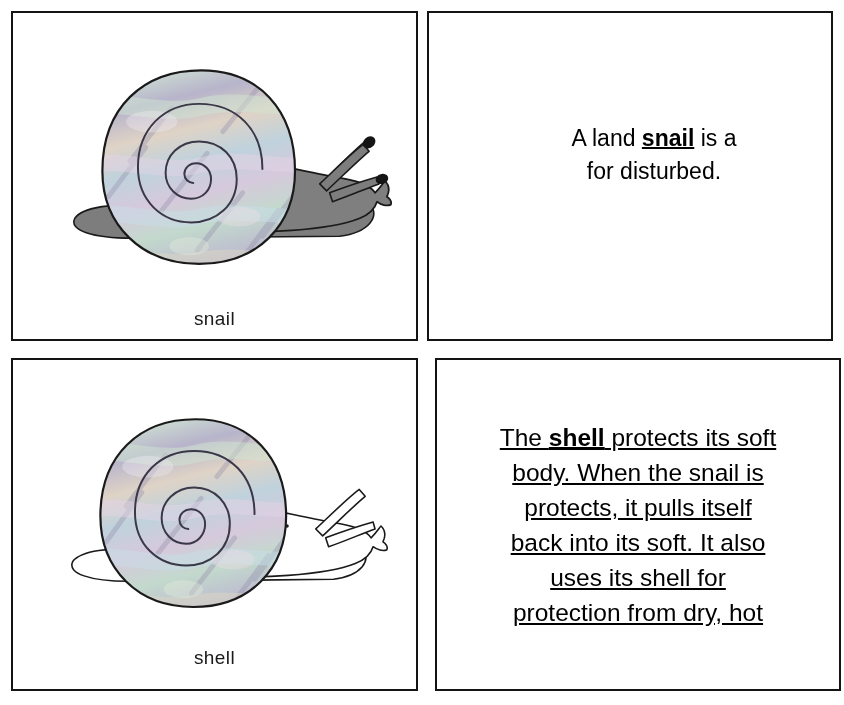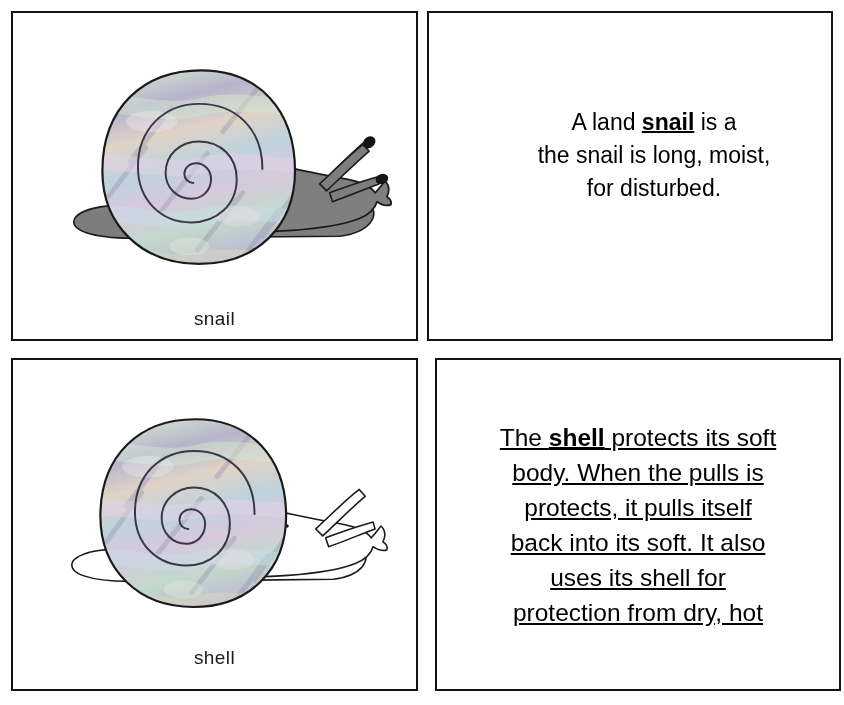--- a/index.html
+++ b/index.html
@@ -192,21 +192,20 @@
       </svg>
 
       <div class="pic-label">snail</div>
     </div>
   </div>
 
   <div class="card card-txt-1">
     <div class="text-body">
       <div class="text-lines">
         <span class="line"><span>A land </span><span class="kw">snail</span><span> is a</span></span>
-        <span class="line">the snail is long, moist,</span>
         <span class="line">for disturbed.</span>
       </div>
     </div>
   </div>
 
   <div class="card card-pic-2">
     <div class="pic-card-inner">
 
       <svg class="illustration" viewBox="0 0 407 333" preserveAspectRatio="xMidYMid meet">
         <defs>
@@ -290,21 +289,21 @@
       </svg>
 
       <div class="pic-label">shell</div>
     </div>
   </div>
 
   <div class="card card-txt-2">
     <div class="text-body">
       <div class="text-lines">
         <span class="line"><span>The </span><span class="kw">shell</span><span> protects its soft</span></span>
-        <span class="line">body. When the pulls is</span>
+        <span class="line">body. When the snail is</span>
         <span class="line">protects, it pulls itself</span>
         <span class="line">back into its soft. It also</span>
         <span class="line">uses its shell for</span>
         <span class="line">protection from dry, hot</span>
       </div>
     </div>
   </div>
 
 </div>
 

